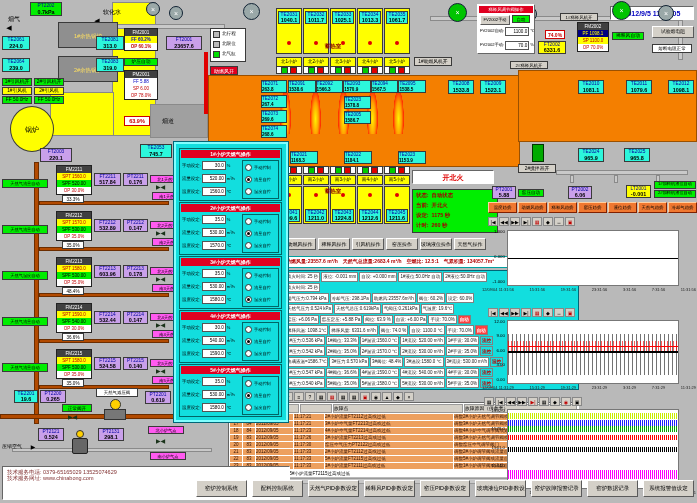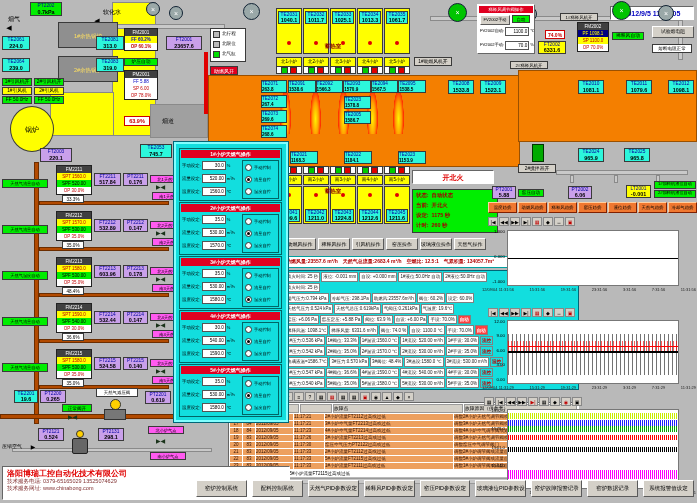--- a/index.html
+++ b/index.html
@@ -1123,21 +1123,20 @@
           </div>
         <div class="r">
             <span class="rdot"></span>
             <span data-bind="popup.modes.2">温度自控</span>
           </div>
       </div>
     </div>
   </div>
 
   <div class="b" style="left:2px;top:466px;width:288px;height:34px;text-align:left;padding:2px 4px;border-color:#666 #fff #fff #666;">
-    <div style="color:#e00000;font-weight:bold;font-size:8px;" data-bind="company.name">洛阳博瑞工控自动化技术有限公司</div>
     <div style="color:#803030;font-size:5.5px;" data-bind="company.phone">技术服务电话: 0379-65165029  13525074629</div>
     <div style="color:#803030;font-size:5.5px;" data-bind="company.web">技术服务网址: www.chinabong.com</div>
   </div>
   <div id="bbtns" style="position:absolute;left:196px;top:480px;width:498px;height:17px;" data-bind-list="bottom_buttons">
       <span class="li">窑炉控制系统</span>
       <span class="li">配料控制系统</span>
       <span class="li">天然气PID参数设定</span>
       <span class="li">稀释风PID参数设定</span>
       <span class="li">窑压PID参数设定</span>
       <span class="li">玻璃液位PID参数设定</span>

